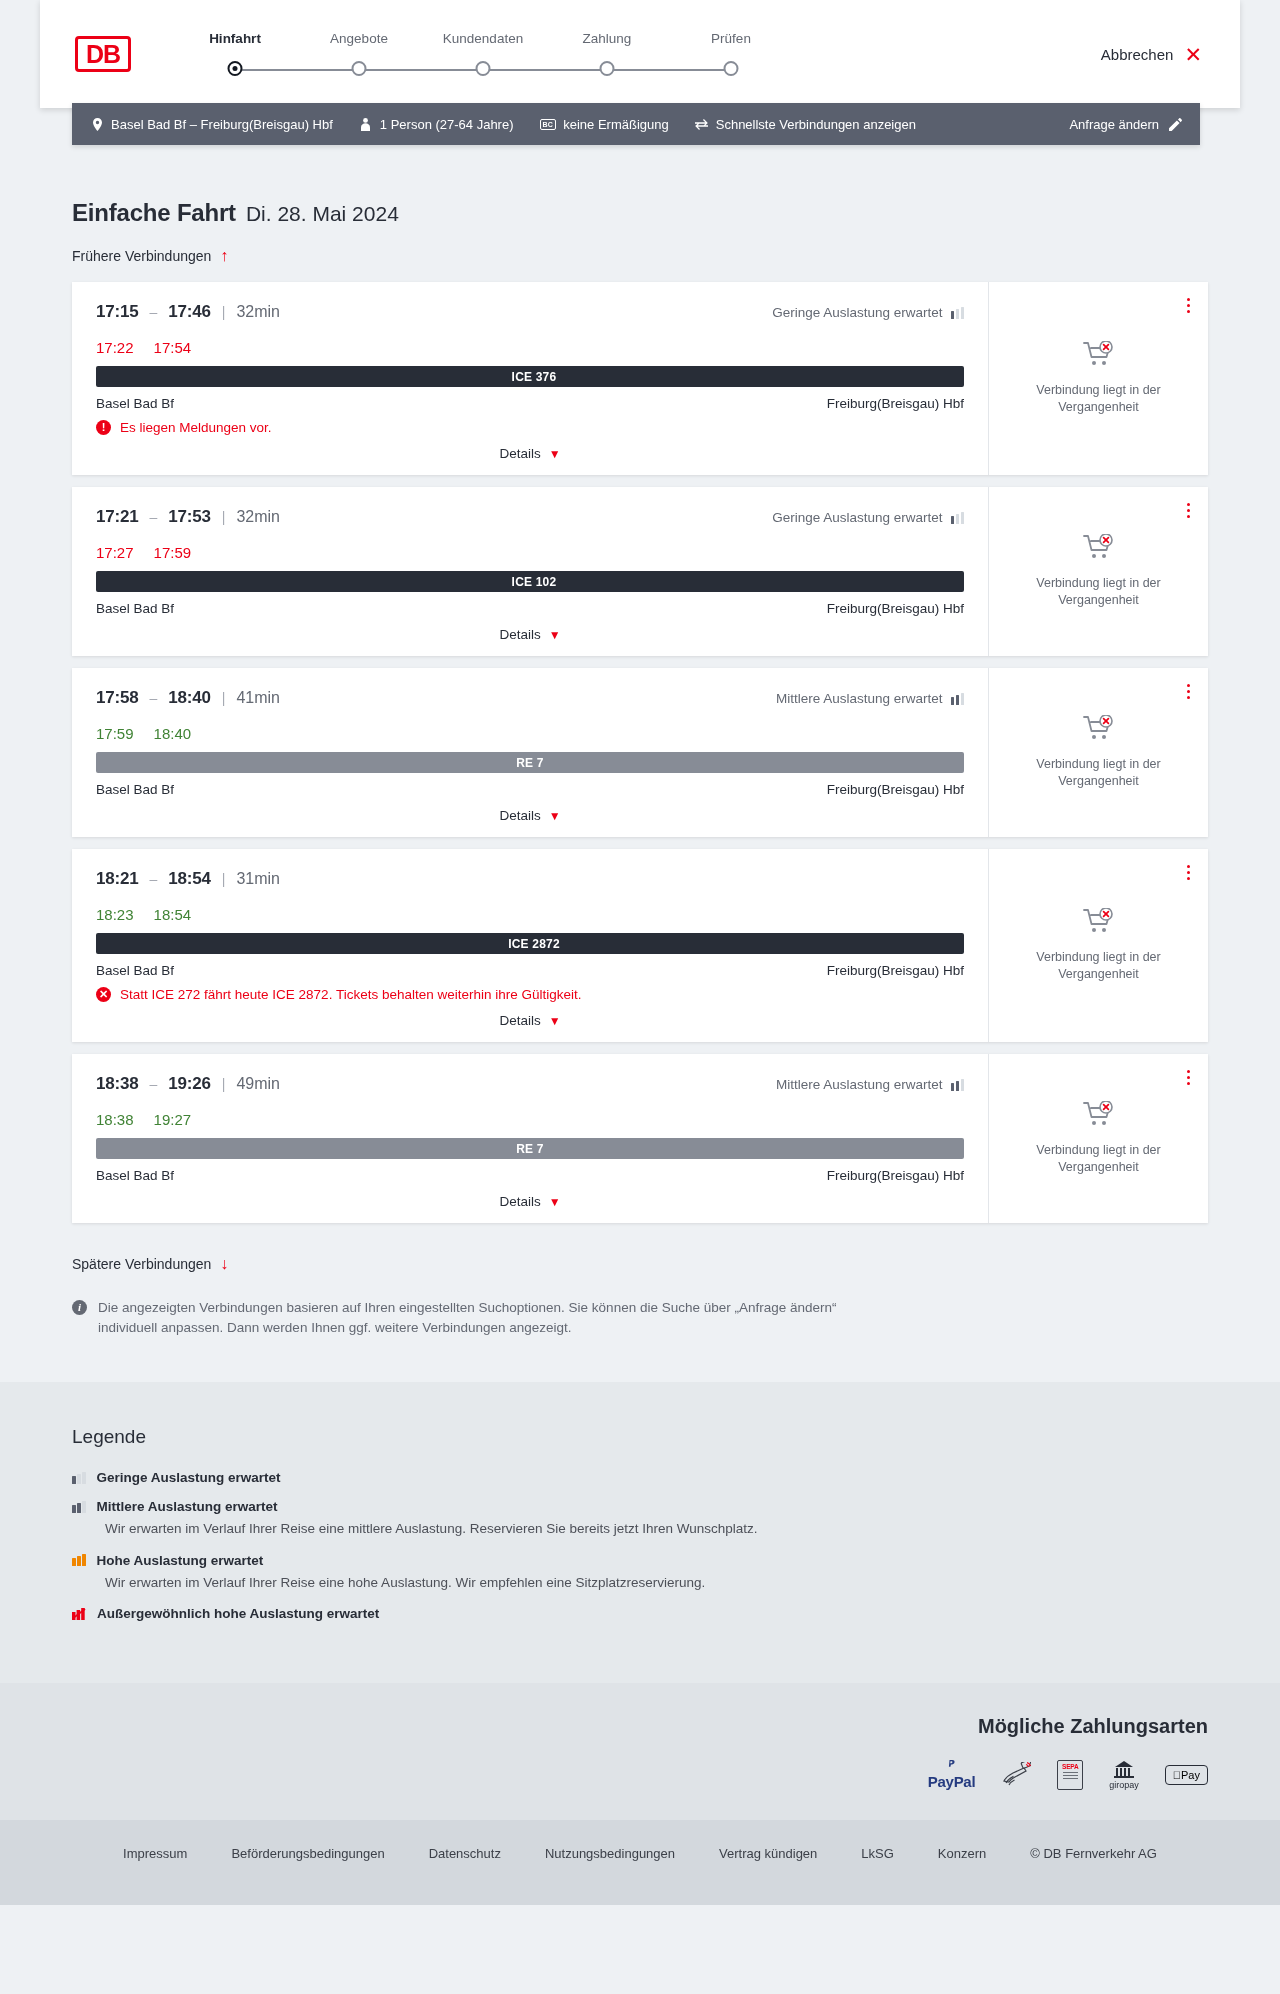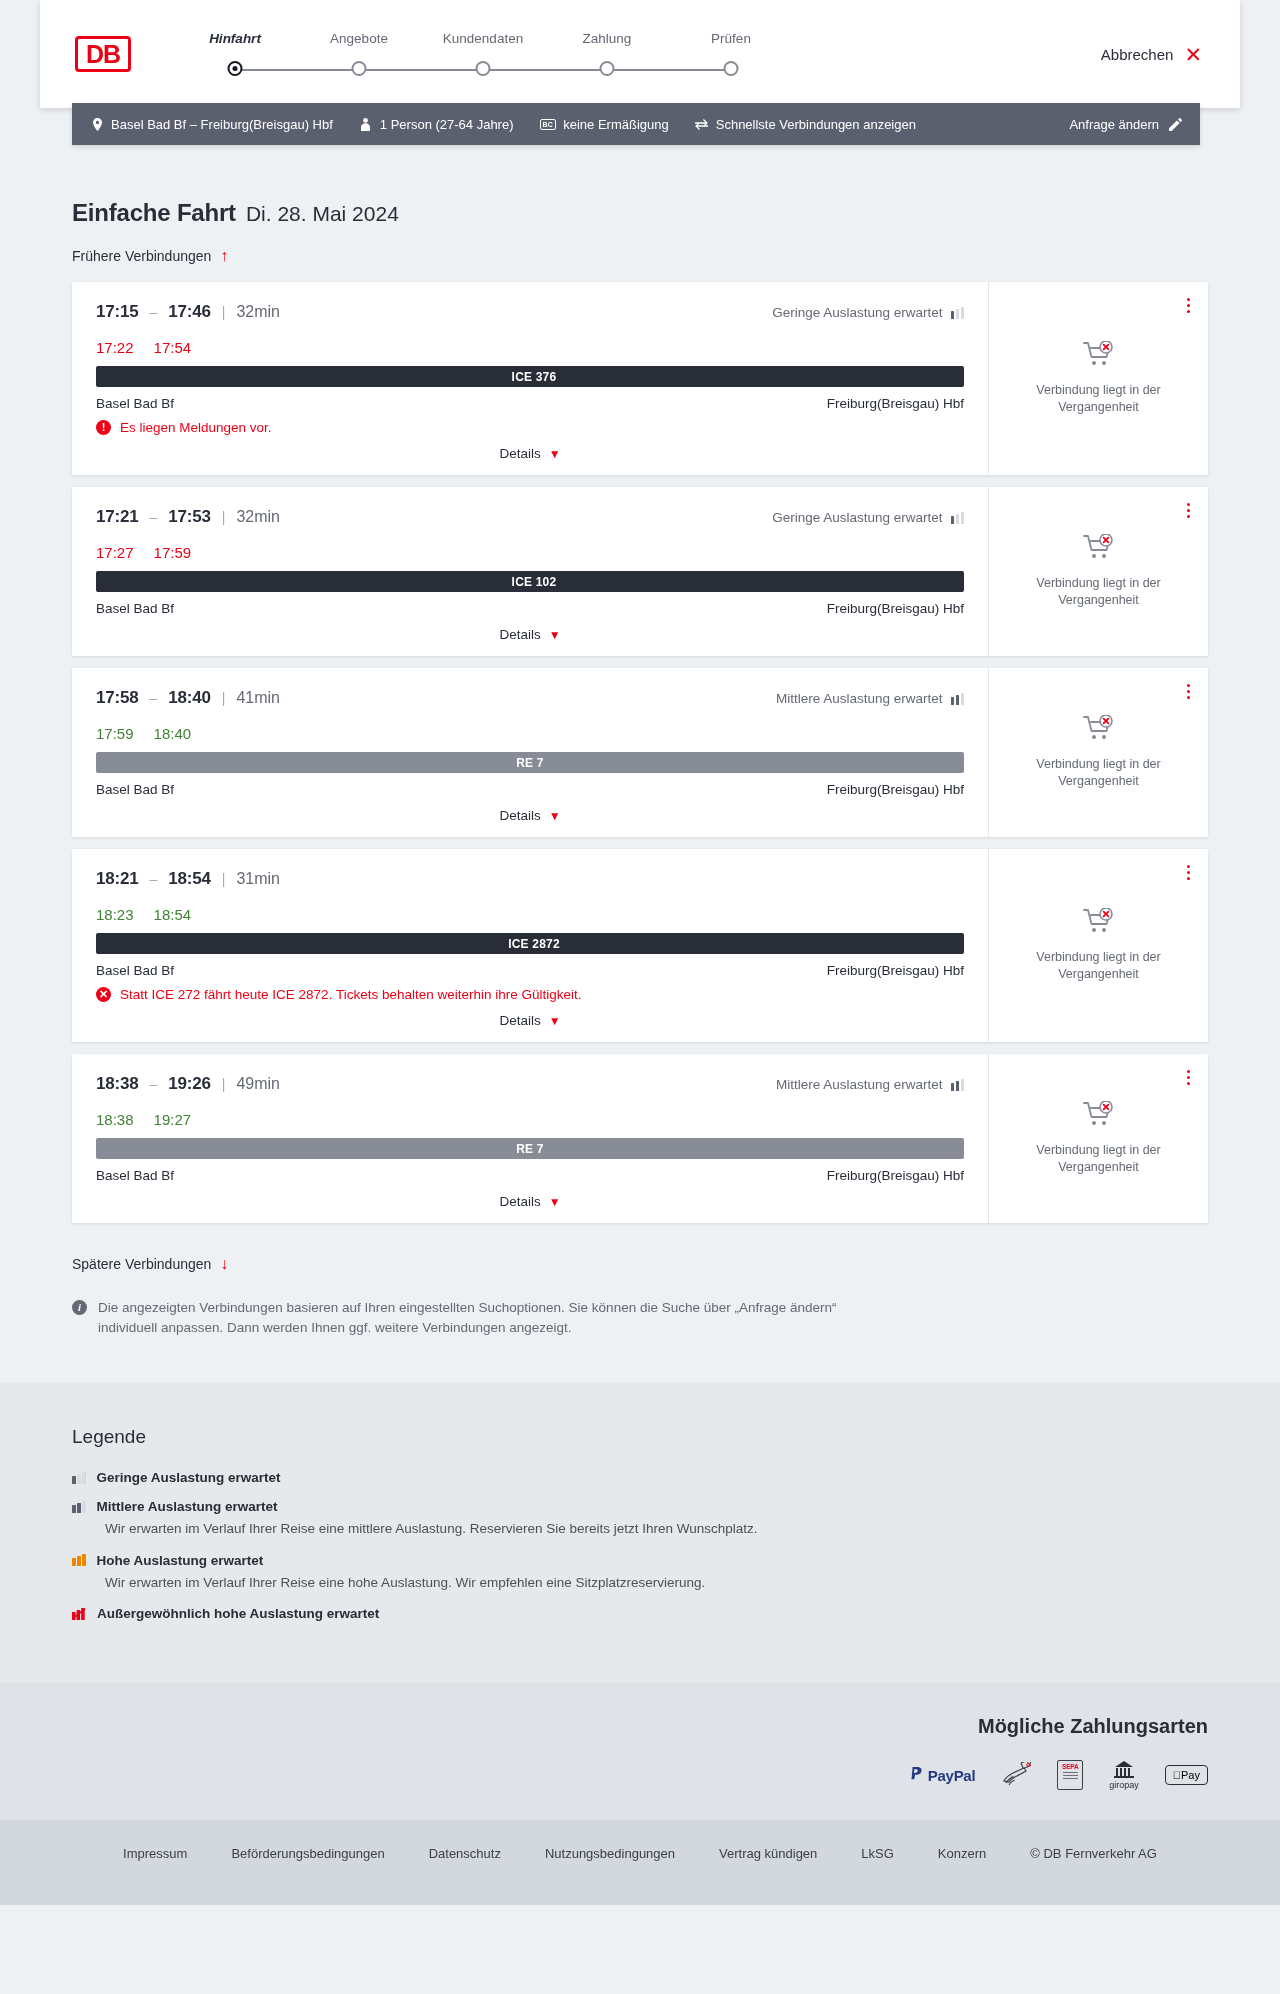--- a/index.html
+++ b/index.html
@@ -23,21 +23,21 @@
   .db-logo {
     margin-left: 35px; width: 56px; height: 36px; background: #fff;
     border: 3px solid #ec0016; border-radius: 4px;
     display: flex; align-items: center; justify-content: center;
     color: #ec0016; font-weight: bold; font-size: 25px; letter-spacing: -1px;
     font-family: "Liberation Sans", sans-serif; line-height: 1;
   }
   .stepper { display: flex; margin-left: 42px; padding-top: 4px; }
   .step { width: 124px; text-align: center; position: relative; }
   .step-label { font-size: 13.5px; color: #646973; white-space: nowrap; }
-  .step.active .step-label { color: #282d37; font-weight: bold; font-style: italic; }
+  .step.active .step-label { color: #282d37; font-weight: bold; }
   .step-dot-row { position: relative; height: 26px; margin-top: 10px; }
   .step-line {
     position: absolute; top: 13px; left: 50%; width: 100%; height: 2px;
     background: #878c96;
   }
   .step:last-child .step-line { display: none; }
   .step-dot {
     position: absolute; top: 5px; left: 50%; transform: translateX(-50%);
     width: 15px; height: 15px; border-radius: 50%;
     border: 2px solid #878c96; background: #fff; z-index: 2;
@@ -155,21 +155,21 @@
   .leg-head { display: flex; align-items: center; gap: 11px; }
   .leg-label { font-size: 13.5px; font-weight: bold; color: #282d37; }
   .leg-desc { margin-left: 33px; margin-top: 5px; font-size: 13.5px; color: #4d5058; line-height: 1.45; max-width: 780px; }
 
   
   .pay-sec { background: #dfe3e7; padding: 32px 0 30px 0; }
   .pay-inner { margin-right: 72px; display: flex; flex-direction: column; align-items: flex-end; padding-left: 7px; }
   .pay-title { font-size: 20px; font-weight: bold; color: #282d37; }
   .pay-icons { margin-top: 22px; display: flex; align-items: center; gap: 26px; }
   .pay-ico { height: 30px; display: flex; align-items: center; justify-content: center; }
-  .paypal { font-size: 15px; font-weight: bold; letter-spacing: -.3px; display: flex; align-items: center; gap: 4px; }
+  .paypal { font-size: 15px; font-weight: bold; letter-spacing: -.3px; display: flex; align-items: center; gap: 4px; flex-direction: column; }
   .pp-p1 { color: #253b80; }
   .sepa-box {
     width: 26px; height: 30px; border: 1.3px solid #3c4049; border-radius: 2px;
     display: flex; flex-direction: column; align-items: center; padding-top: 2px;
   }
   .sepa-t { font-size: 6.5px; color: #ec0016; font-weight: bold; letter-spacing: -.2px; }
   .sepa-l { width: 15px; height: 1px; background: #6b7078; margin-top: 2px; }
   .giro { display: flex; flex-direction: column; align-items: center; gap: 2px; }
   .giro-t { font-size: 9px; color: #282d37; }
   .applepay {

